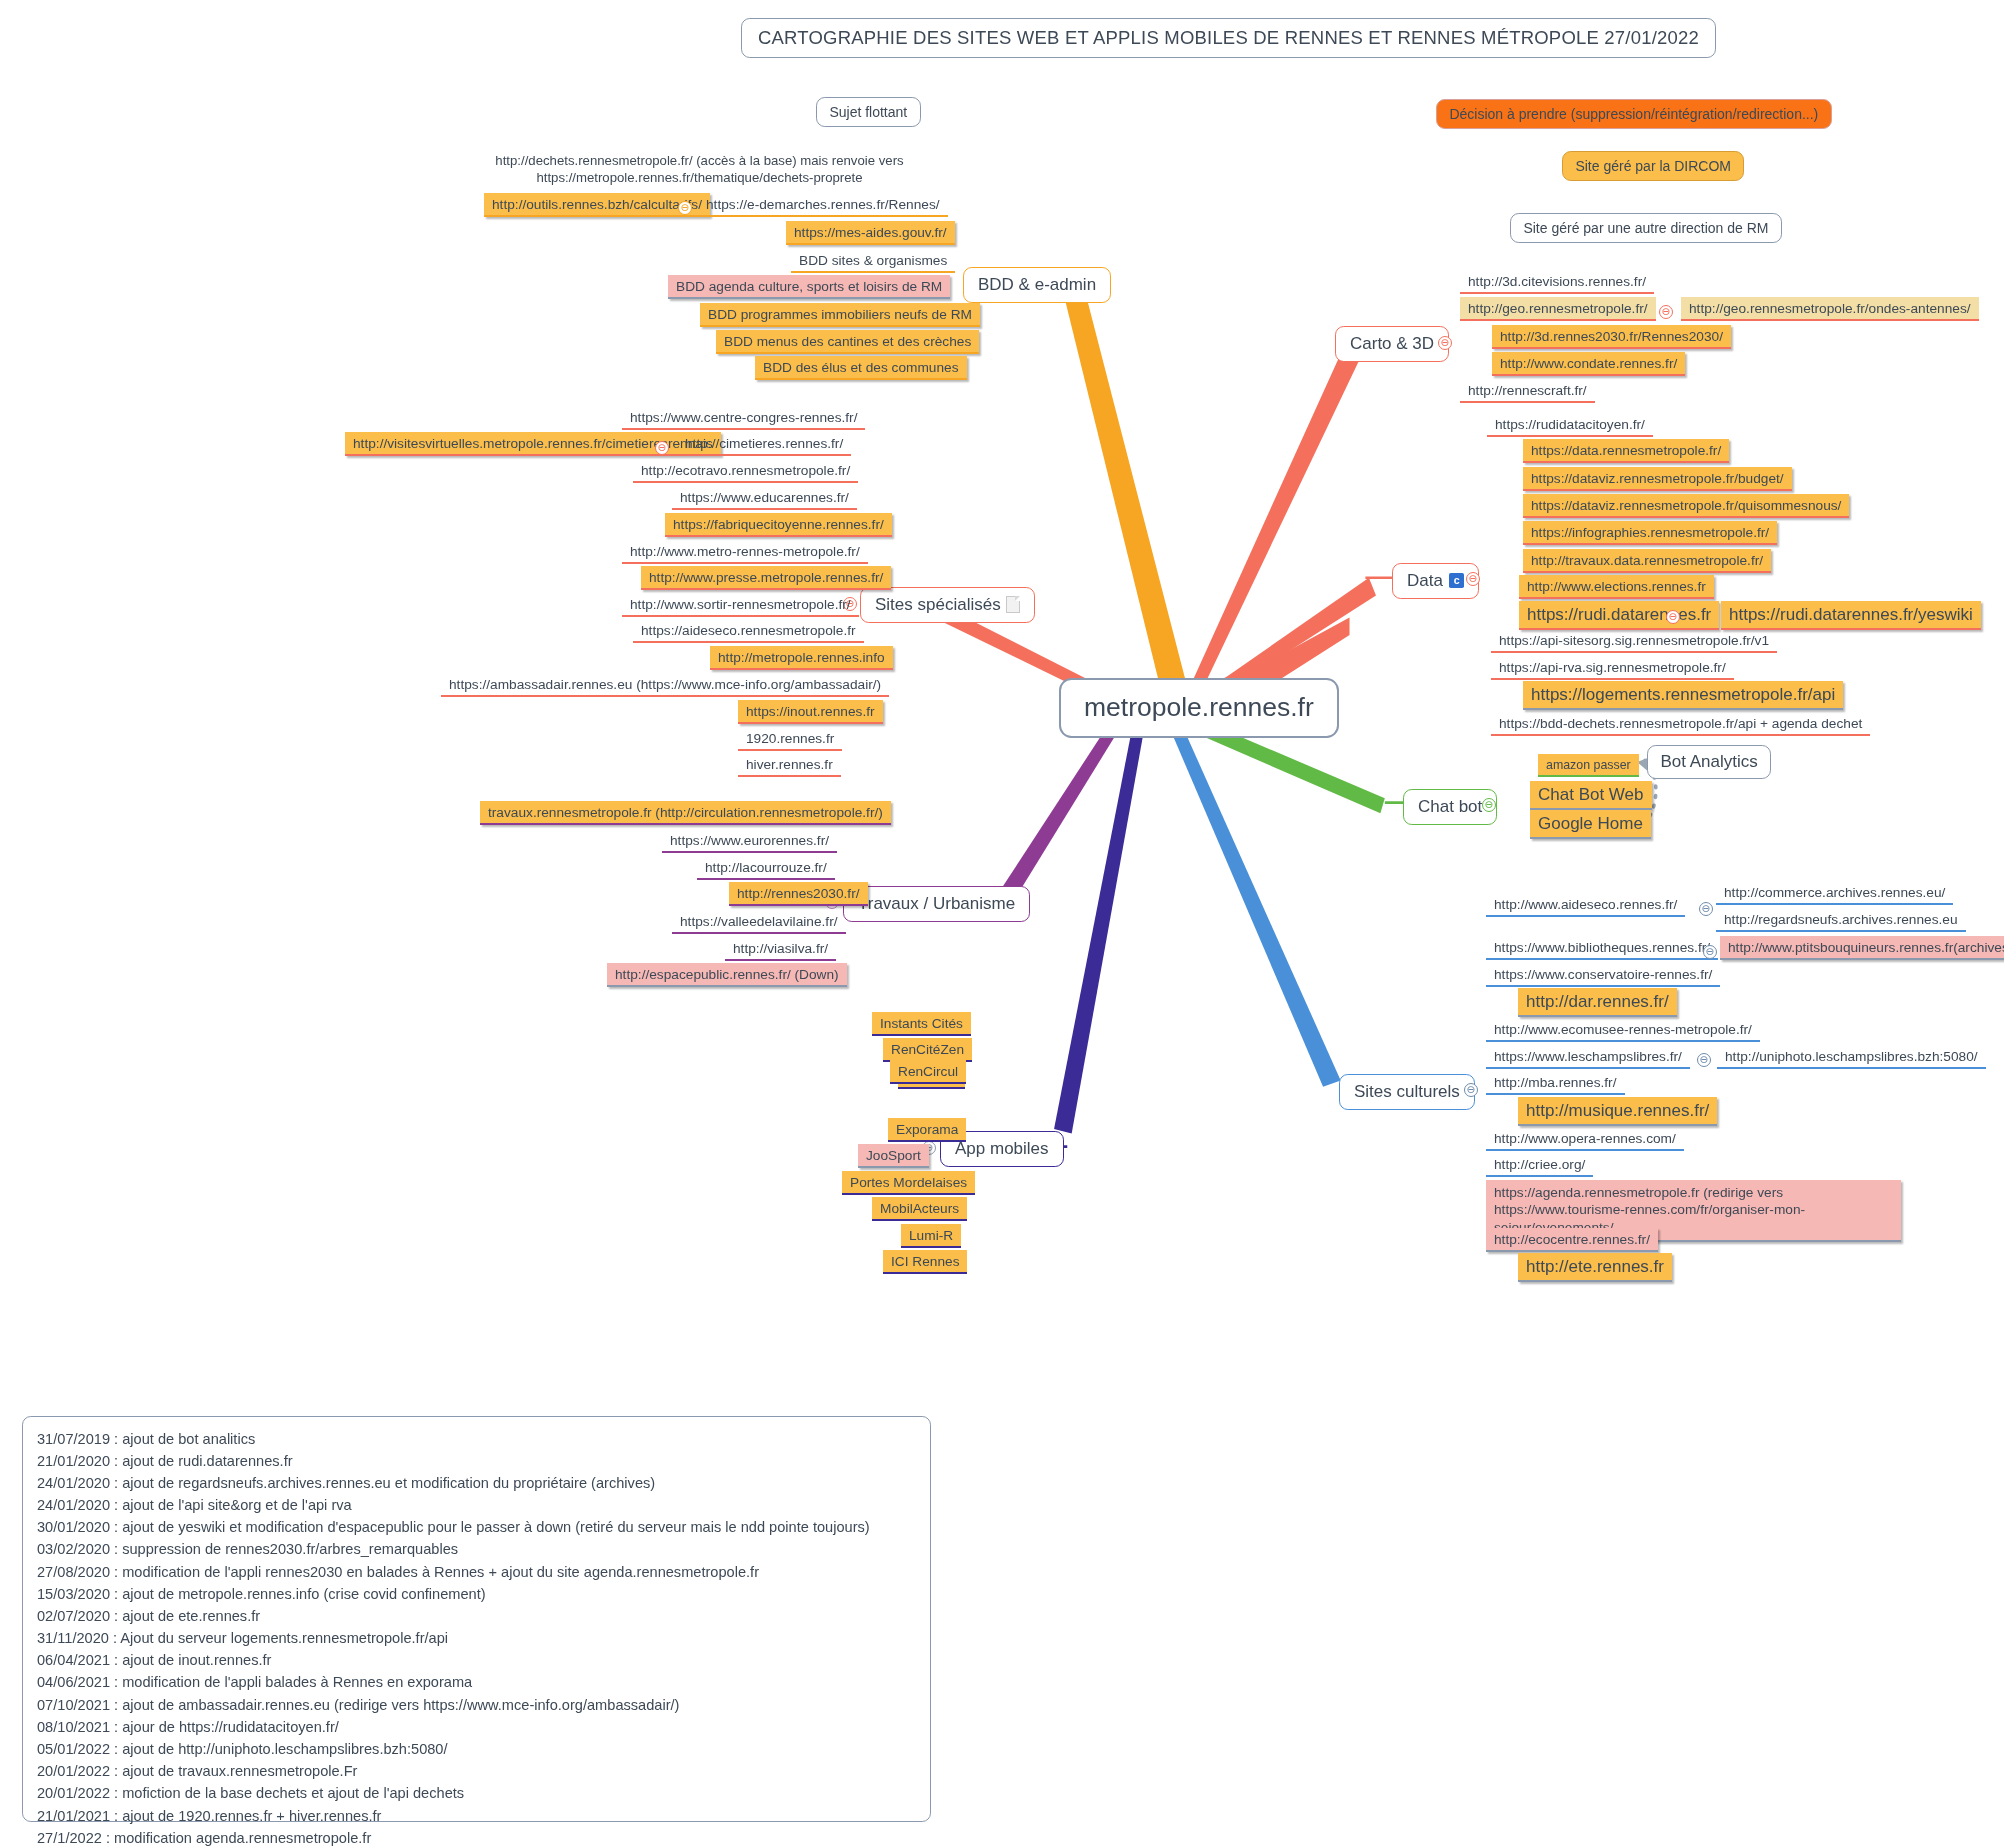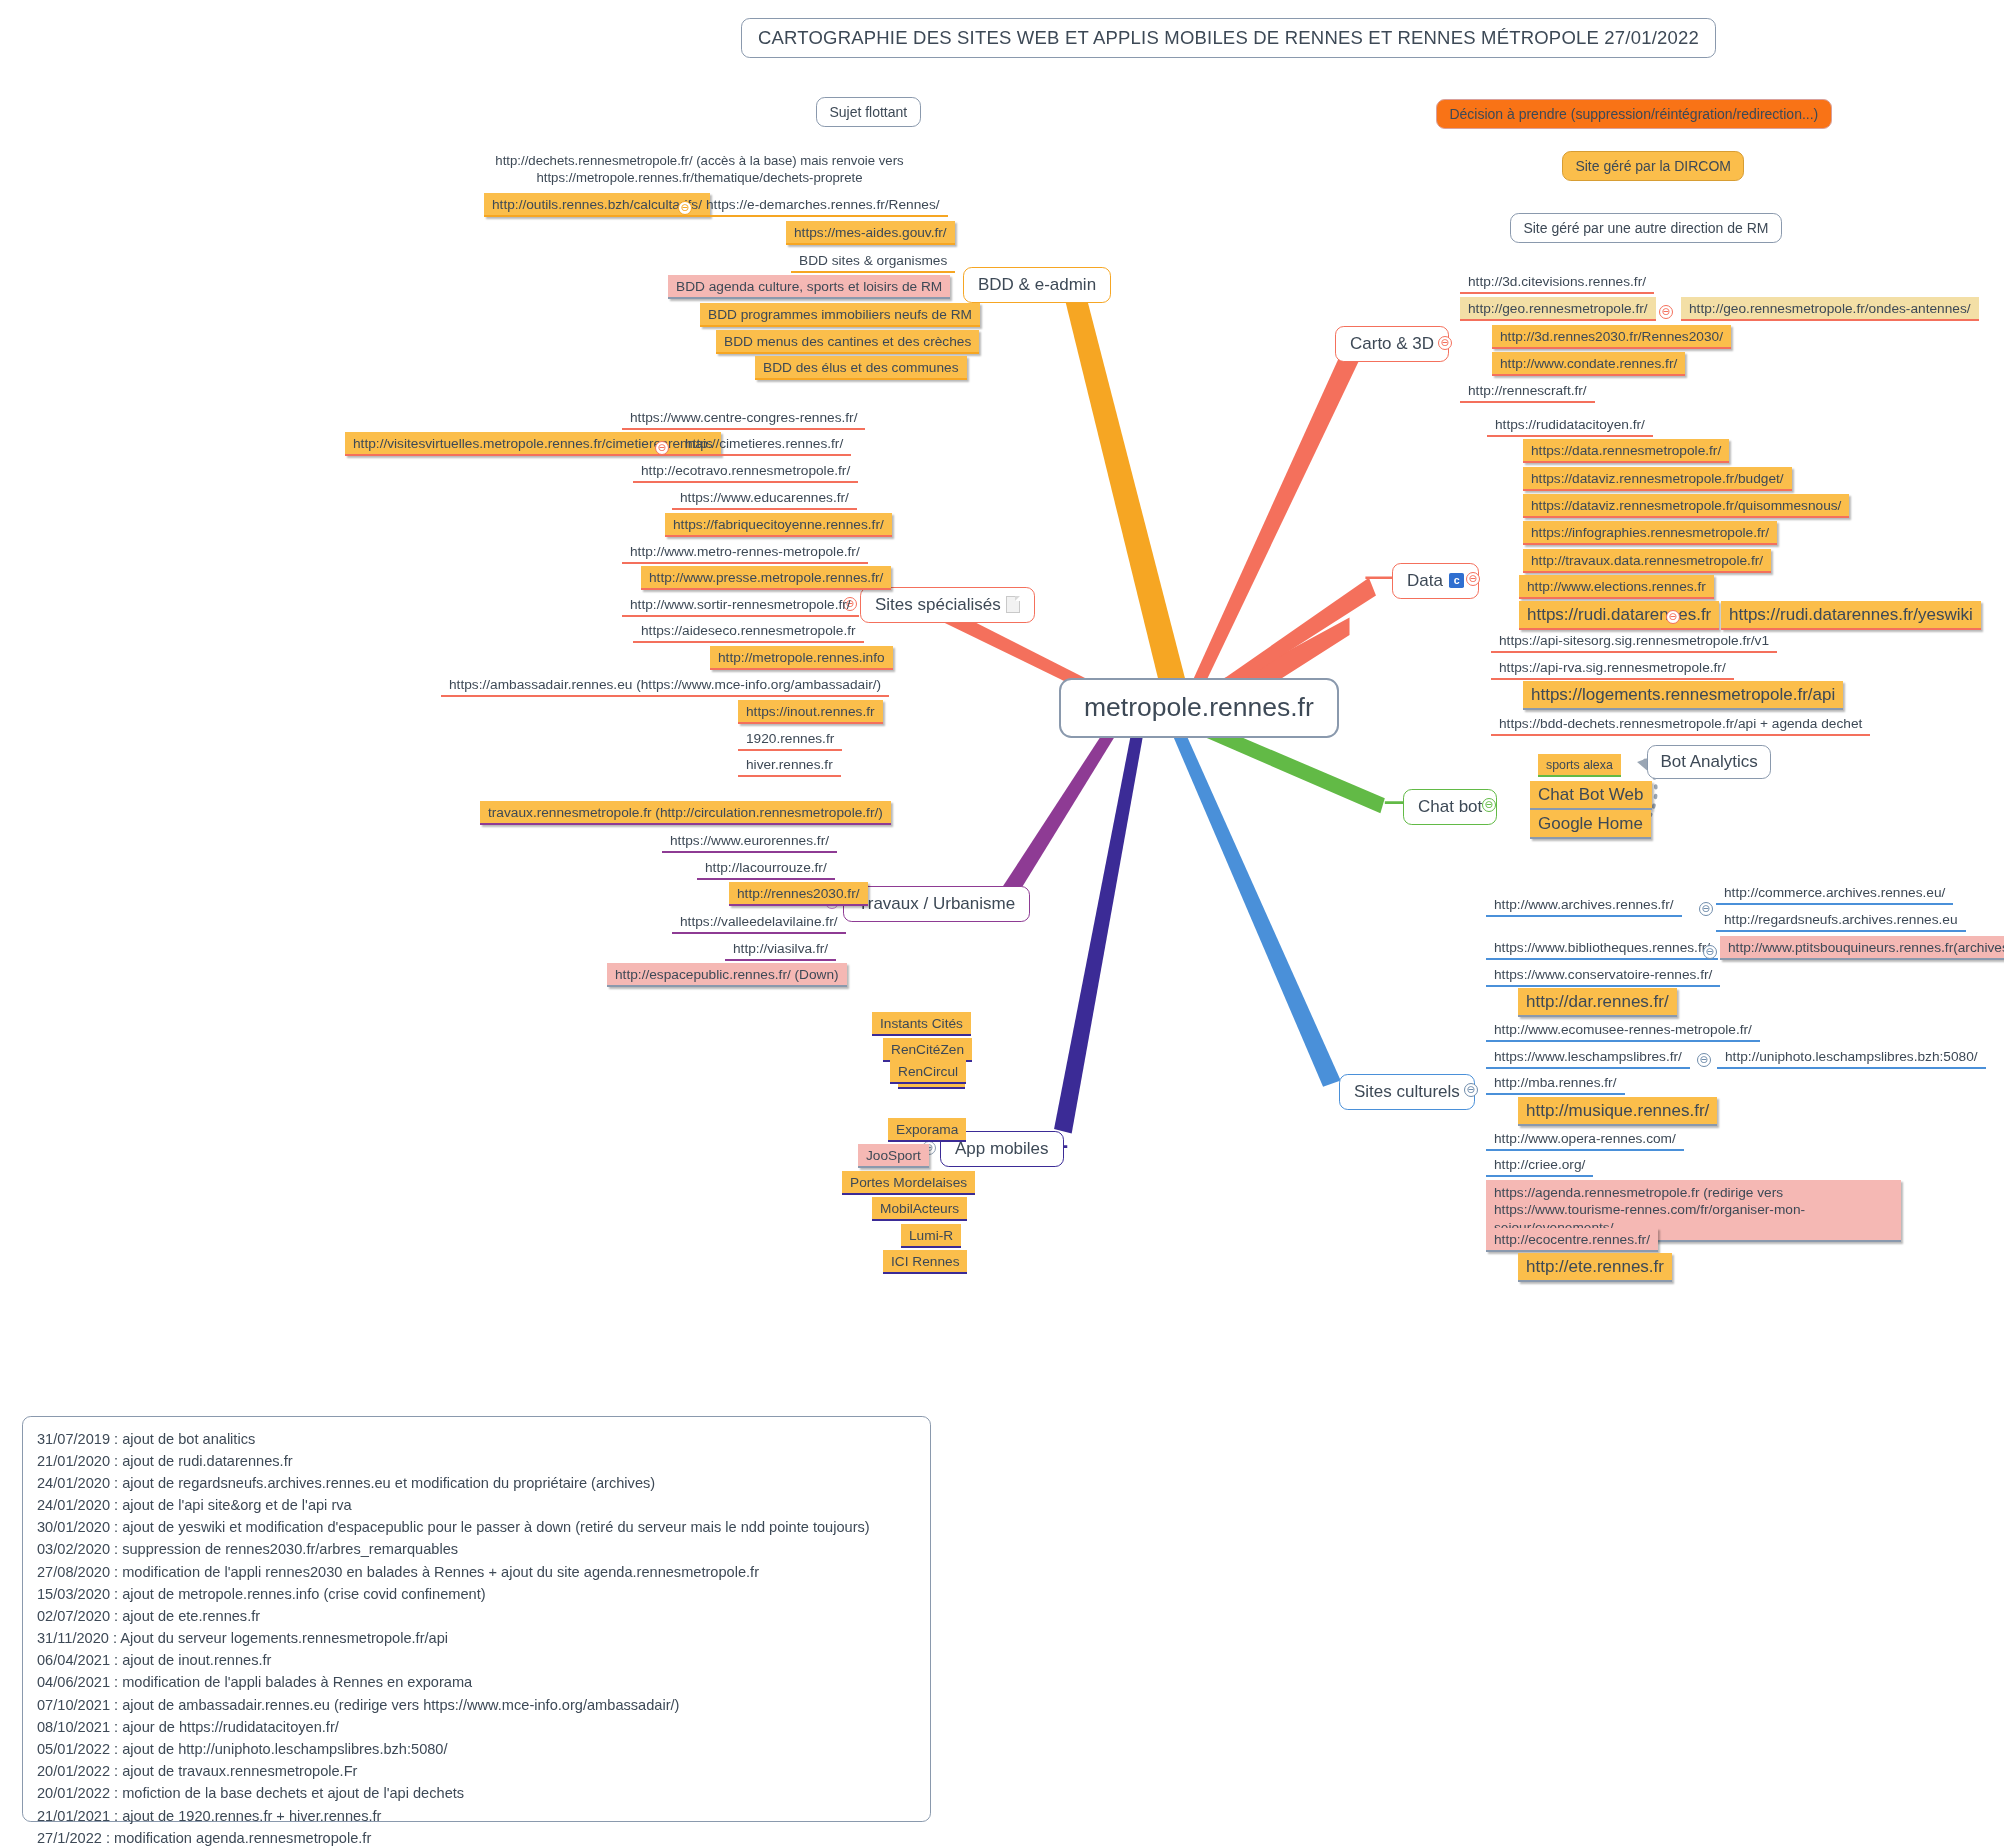--- a/index.html
+++ b/index.html
@@ -148,21 +148,21 @@
 <span class="abs collapse" style="left:1666px;top:610px;">⊖</span>
 <div class="abs leaf orange ul-red sh" style="left:1689px;top:601px;font-size:17px;">https://rudi.datarennes.fr/yeswiki</div>
 <div class="abs leaf plain ul-red" style="left:1491px;top:629px;">https://api-sitesorg.sig.rennesmetropole.fr/v1</div>
 <div class="abs leaf plain ul-red" style="left:1491px;top:656px;">https://api-rva.sig.rennesmetropole.fr/</div>
 <div class="abs leaf orange ul-gray sh" style="left:1491px;top:681px;font-size:17px;">https://logements.rennesmetropole.fr/api</div>
 <div class="abs leaf plain ul-red" style="left:1491px;top:712px;">https://bdd-dechets.rennesmetropole.fr/api + agenda dechet</div>
 
 <div class="abs broot green" style="left:1403px;top:789px;">Chat bot</div>
 <span class="abs collapse g" style="left:1482px;top:798px;">⊖</span>
 
-<div class="abs leaf orange ul-green" style="left:1506px;top:754px;font-size:12.4px;">sports alexa</div>
+<div class="abs leaf orange ul-green" style="left:1506px;top:754px;font-size:12.4px;">amazon passer</div>
 <div class="abs leaf orange ul-gray sh" style="left:1498px;top:781px;font-size:17px;">Chat Bot Web</div>
 <div class="abs leaf orange ul-gray sh" style="left:1498px;top:810px;font-size:17px;">Google Home</div>
 <div class="abs rbox" style="left:1647px;top:745px;font-size:17px;">Bot Analytics</div>
 
 <div class="abs broot red" style="left:860px;top:587px;">
   <span>Sites spécialisés</span><span class="doc-icon"></span>
 </div>
 <span class="abs collapse" style="left:843px;top:597px;">⊖</span>
 
 <div class="abs leaf plain ul-red" style="left:622px;top:406px;">https://www.centre-congres-rennes.fr/</div>
@@ -203,21 +203,21 @@
 <div class="abs leaf orange ul-indigo" style="left:856px;top:1118px;">Exporama</div>
 <div class="abs leaf pink ul-gray sh" style="left:858px;top:1144px;">JooSport</div>
 <div class="abs leaf orange ul-indigo" style="left:810px;top:1171px;">Portes Mordelaises</div>
 <div class="abs leaf orange ul-indigo" style="left:840px;top:1197px;">MobilActeurs</div>
 <div class="abs leaf orange ul-indigo" style="left:869px;top:1224px;">Lumi-R</div>
 <div class="abs leaf orange ul-indigo" style="left:851px;top:1250px;">ICI Rennes</div>
 
 <div class="abs broot blue" style="left:1339px;top:1074px;text-align:right;">Sites culturels</div>
 <span class="abs collapse b" style="left:1464px;top:1083px;">⊖</span>
 
-<div class="abs leaf plain ul-blue" style="left:1486px;top:893px;">http://www.archives.rennes.fr/</div>
+<div class="abs leaf plain ul-blue" style="left:1486px;top:893px;">http://www.aideseco.rennes.fr/</div>
 <span class="abs collapse b" style="left:1699px;top:902px;">⊖</span>
 <div class="abs leaf plain ul-blue" style="left:1716px;top:881px;">http://commerce.archives.rennes.eu/</div>
 <div class="abs leaf plain ul-blue" style="left:1716px;top:908px;">http://regardsneufs.archives.rennes.eu</div>
 <div class="abs leaf plain ul-blue" style="left:1486px;top:936px;">https://www.bibliotheques.rennes.fr/</div>
 <span class="abs collapse b" style="left:1703px;top:945px;">⊖</span>
 <div class="abs leaf pink ul-gray sh" style="left:1720px;top:936px;">http://www.ptitsbouquineurs.rennes.fr(archives)</div>
 <div class="abs leaf plain ul-blue" style="left:1486px;top:963px;">https://www.conservatoire-rennes.fr/</div>
 <div class="abs leaf orange ul-gray sh" style="left:1486px;top:988px;font-size:17px;">http://dar.rennes.fr/</div>
 <div class="abs leaf plain ul-blue" style="left:1486px;top:1018px;">http://www.ecomusee-rennes-metropole.fr/</div>
 <div class="abs leaf plain ul-blue" style="left:1486px;top:1045px;">https://www.leschampslibres.fr/</div>

